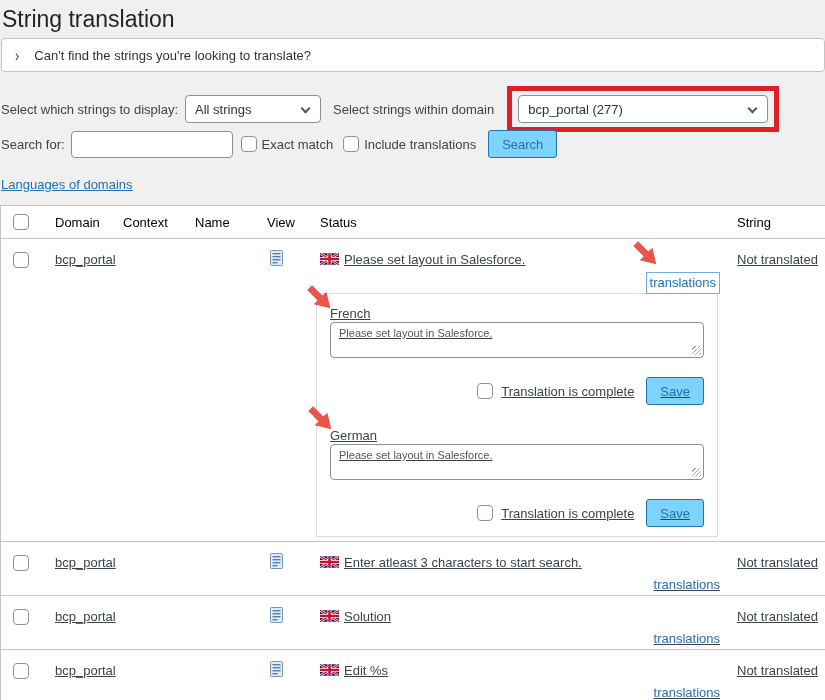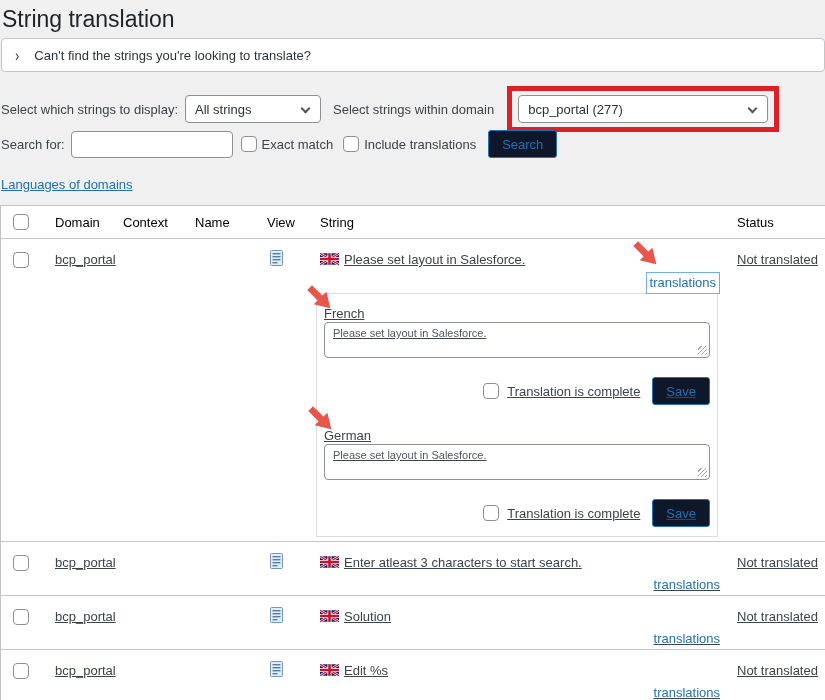--- a/index.html
+++ b/index.html
@@ -47,21 +47,21 @@
   .search-input{
     width:162px;height:27px;border:1px solid var(--input-border);border-radius:4px;
     background:#fff;padding:0 8px;font:inherit;color:#2c3338;
   }
   .checkbox{
     display:inline-block;width:16px;height:16px;background:#fff;
     border:1px solid var(--input-border);border-radius:4px;flex:none;cursor:pointer;
   }
   .cb-label{margin:0 10px 0 5px;white-space:nowrap;}
   .btn{
-    font:inherit;background:#0f172a;border:1px solid var(--link);color:var(--link);
+    font:inherit;background:#7dd3fc;border:1px solid var(--link);color:var(--link);
     border-radius:3px;padding:4px 13px;height:28px;cursor:pointer;
   }
   .search-btn{margin-left:2px;}
 
   .lang-link{display:inline-block;margin:18px 9px 0 1px;color:var(--link);text-decoration:underline;cursor:pointer;}
 
   
   .table{margin-top:13px;background:#fff;border-top:1px solid var(--border);border-left:1px solid var(--border);border-bottom:1px solid var(--border);width:825px;}
   .trow{display:grid;grid-template-columns:54px 68px 72px 72px 53px 417px 1fr;border-bottom:1px solid var(--border);}
   .trow:last-child{border-bottom:none;}
@@ -77,21 +77,21 @@
   .strline{display:flex;align-items:flex-start;line-height:16px;color:#3c434a;}
   .flag{flex:none;margin:1px 5px 0 0;display:inline-block;line-height:0;}
   .transrow{text-align:right;padding-right:17px;margin-top:5px;line-height:18px;}
   .translink{color:var(--link);text-decoration:none;cursor:pointer;}
   .translink.focused{border:1px solid #72aee6;background:#fff;padding:1px 3px;display:inline-block;margin-top:-1px;}
   .c-status{color:#3c434a;}
 
   
   .editor{
     width:402px;margin:-1px 0 0 -4px;background:#fff;border:1px solid #dcdcde;
-    padding:12px 7px 8px;
+    padding:12px 13px 8px;
   }
   .lang-label{color:#3c434a;line-height:16px;}
   .ta{
     position:relative;height:36px;border:1px solid var(--input-border);border-radius:4px;
     background:#fff;padding:2px 8px;margin-top:0;cursor:text;
   }
   .ta-text{font-size:11px;color:#50575e;line-height:14px;}
   .grip{
     position:absolute;right:2px;bottom:2px;width:9px;height:9px;
     background:repeating-linear-gradient(135deg,transparent 0 2px,#a7aaad 2px 3px);
@@ -152,22 +152,22 @@
   <div class="table">
 
     <div class="trow thead">
       <div class="cell c-check">
           <span class="checkbox"></span>
         </div>
       <div class="cell">Domain</div>
       <div class="cell">Context</div>
       <div class="cell">Name</div>
       <div class="cell">View</div>
+      <div class="cell">Status</div>
       <div class="cell">String</div>
-      <div class="cell">Status</div>
     </div>
 
     <div class="trow body-row row-expanded">
       <div class="cell c-check"><span class="checkbox"></span></div>
       <div class="cell">bcp_portal</div>
       <div class="cell"></div>
       <div class="cell"></div>
       <div class="cell c-view">
         <span class="doc-icon">
           <svg width="13" height="16" viewBox="0 0 13 16">

